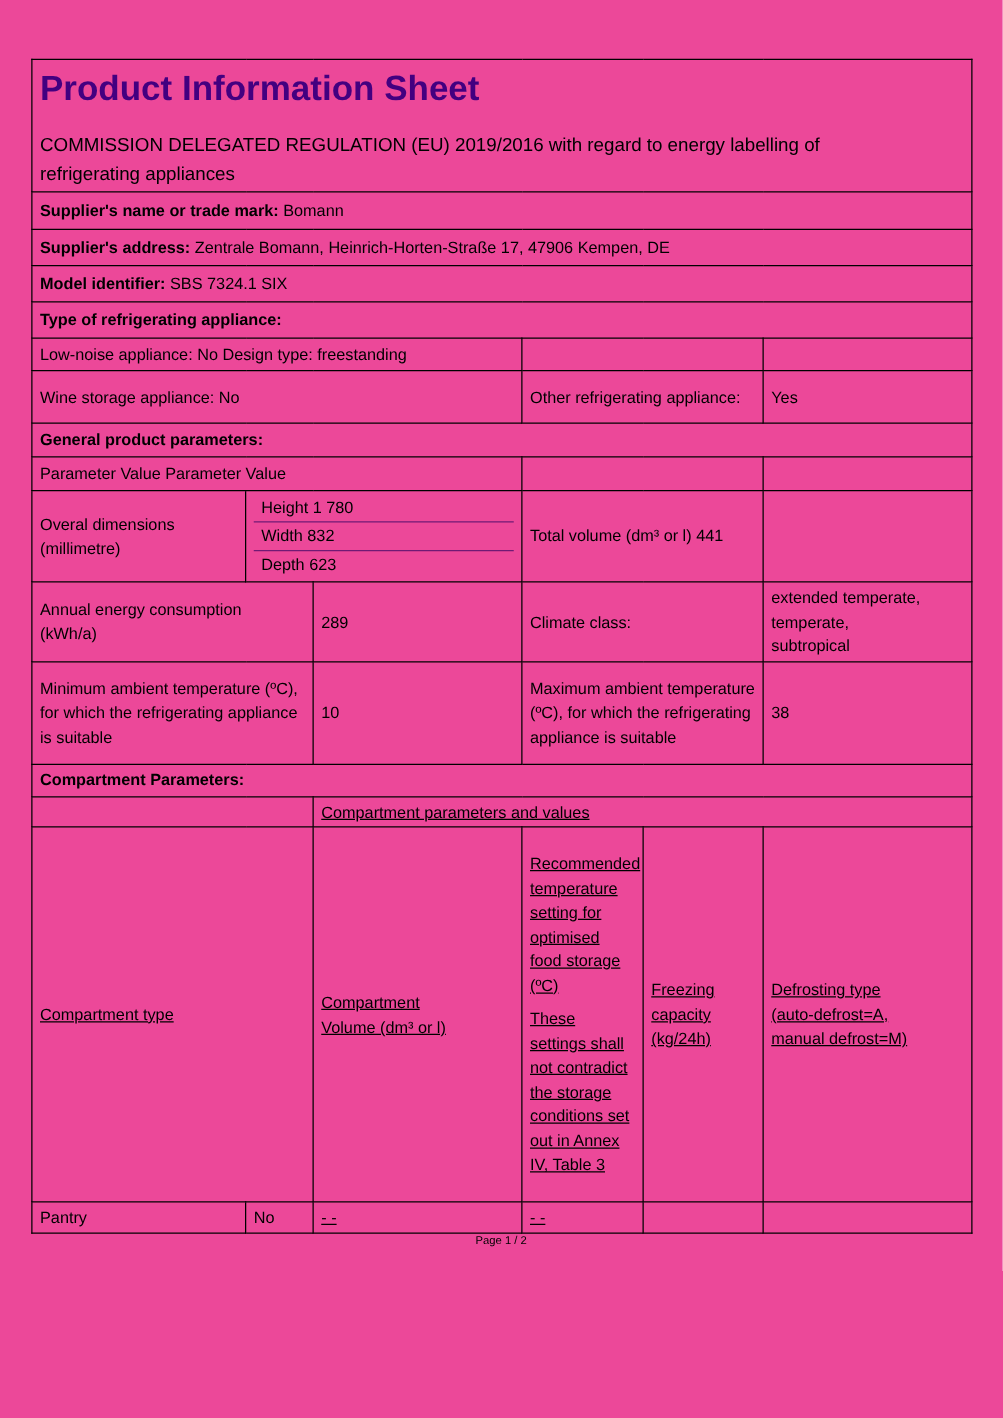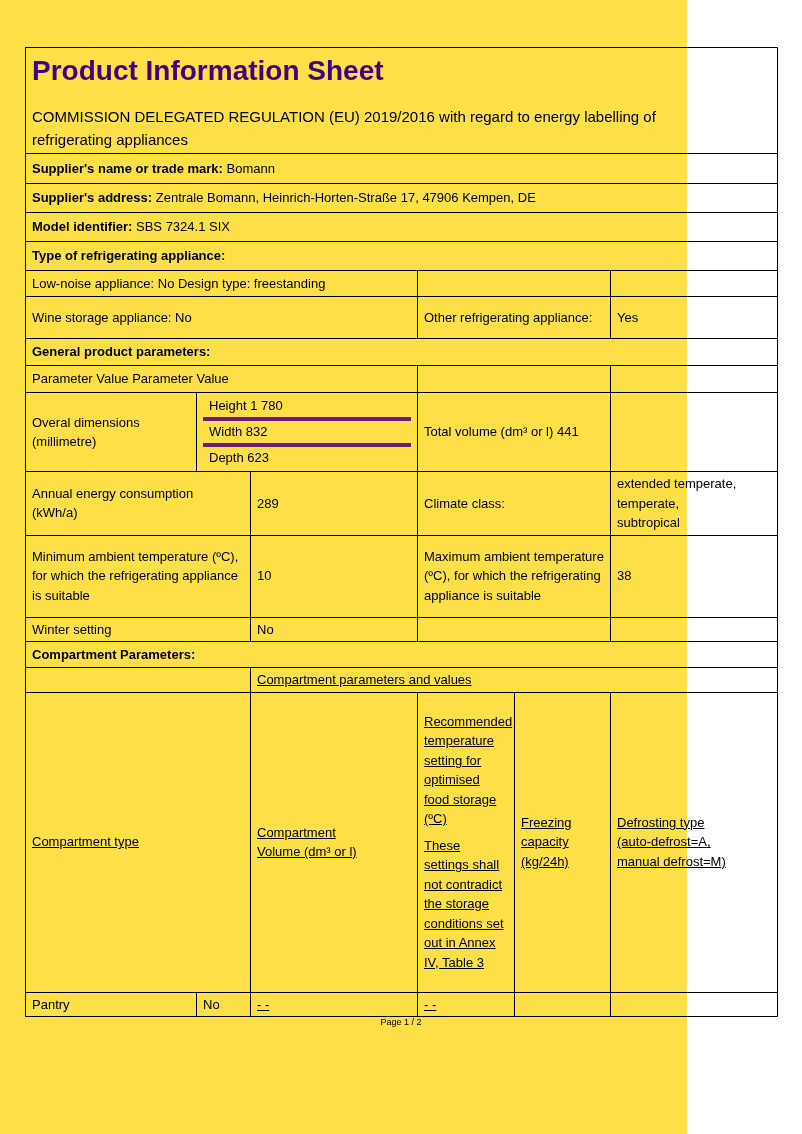--- a/index.html
+++ b/index.html
@@ -1,21 +1,21 @@
 <!DOCTYPE html>
 <html><head>
 <meta charset="utf-8">
 <style>
   html, body { margin: 0; padding: 0; background: #ffffff; }
   .page {
-    width: 687px;
+    width: 802px;
     height: 1134px;
     box-sizing: border-box;
     padding: 47px 25px 0 25px;
-    background: #fde047;
+    background: #ec4899;
     font-family: "Liberation Sans", sans-serif;
     font-size: 13px;
     color: #000;
   }
   table.sheet {
     border-collapse: collapse;
     width: 752px;
     table-layout: fixed;
   }
   table.sheet td {
@@ -39,21 +39,21 @@
   p.reg {
     margin: 0;
     max-width: 690px;
     font-size: 15px;
     line-height: 1.5;
   }
   td.dim-cell { padding: 0; }
   .dim-row {
     height: 22px;
     line-height: 22px;
-    border-bottom: 4px solid #701a75;
+    border-bottom: 1px solid #701a75;
     padding: 0 6px;
   }
   .dim-row:last-child { border-bottom: none; }
   .eei-wrap {
     display: flex;
     justify-content: space-between;
     padding-right: 42px;
   }
   .temp-note { margin-top: 7px; }
   .footer {
@@ -156,26 +156,20 @@
 subtropical</td>
       </tr>
 
       <tr style="height:82px">
         <td colspan="2">Minimum ambient temperature (ºC), for which the refrigerating appliance is suitable</td>
         <td>10</td>
         <td colspan="2">Maximum ambient temperature (ºC), for which the refrigerating appliance is suitable</td>
         <td>38</td>
       </tr>
 
-      <tr style="height:23px">
-        <td colspan="2">Winter setting</td>
-        <td>No</td>
-        <td colspan="2"></td>
-        <td></td>
-      </tr>
 
       <tr style="height:26px">
         <td colspan="6" class="b">Compartment Parameters:</td>
       </tr>
 
       <tr style="height:24px">
         <td colspan="2"></td>
         <td colspan="4" class="tc">Compartment parameters and values</td>
       </tr>
 

